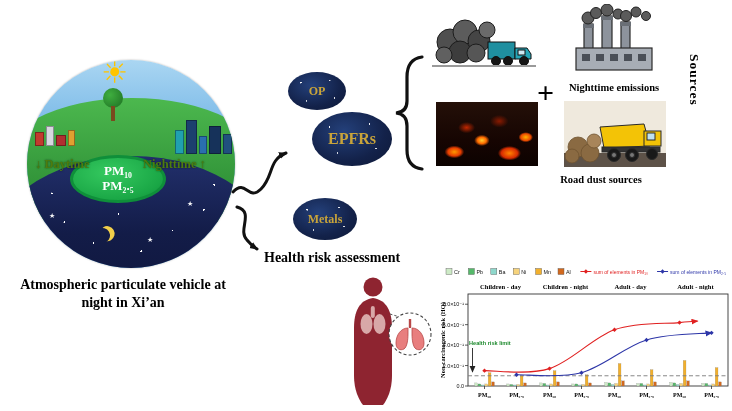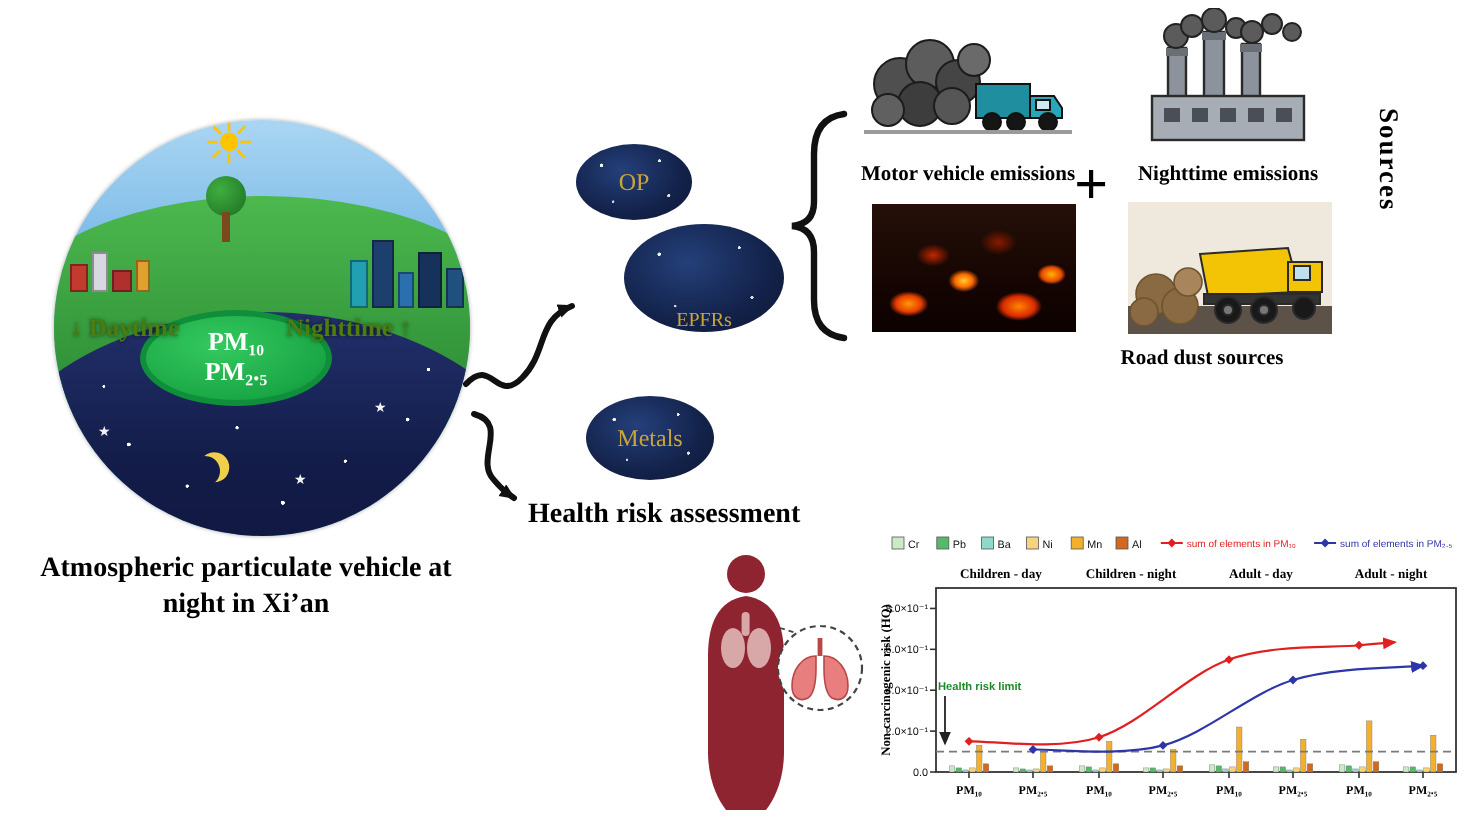--- a/index.html
+++ b/index.html
@@ -35,30 +35,30 @@
     background:radial-gradient(ellipse at 40% 35%,#35c95f 0%,#1aa746 70%,#128a39 100%);
     display:flex;flex-direction:column;align-items:center;justify-content:center;}
   .pm-ellipse span{color:#fff;font-weight:bold;font-size:13px;line-height:1.15;font-family:"Liberation Serif","DejaVu Sans",serif;}
   .daynight{z-index:6;color:#4d7c0f;font-weight:bold;font-size:12.5px;font-family:"Liberation Serif","DejaVu Sans",serif;text-shadow:0 0 2px rgba(0,0,0,.6);}
   .daytime{left:8px;top:97px;}
   .nighttime{left:116px;top:97px;}
 
   .globe-caption{left:2px;top:276px;width:242px;text-align:center;font-weight:bold;font-size:14px;line-height:1.3;color:#000;}
 
   
-  .bubble{border-radius:50%;display:flex;align-items:center;justify-content:center;color:#c9a43a;font-weight:normal;
+  .bubble{border-radius:50%;display:flex;align-items:center;justify-content:center;color:#c9a43a;font-weight:bold;
     font-family:"Liberation Serif",serif;
     background-image:
       radial-gradient(1.3px 1.3px at 22% 28%,rgba(255,255,255,.95) 60%,transparent 75%),
       radial-gradient(1.1px 1.1px at 72% 22%,rgba(255,255,255,.9) 60%,transparent 75%),
       radial-gradient(1.2px 1.2px at 80% 68%,rgba(255,255,255,.85) 60%,transparent 75%),
       radial-gradient(1px 1px at 32% 76%,rgba(255,255,255,.8) 60%,transparent 75%),
       radial-gradient(ellipse at 40% 35%,#24407a 0%,#13224a 60%,#0d1836 100%);}
   .bubble-op{left:288px;top:72px;width:58px;height:38px;font-size:12px;}
-  .bubble-epfrs{left:312px;top:112px;width:80px;height:54px;font-size:10px;align-items:flex-end;}
+  .bubble-epfrs{left:312px;top:112px;width:80px;height:54px;font-size:16px;}
   .bubble-metals{left:293px;top:198px;width:64px;height:42px;font-size:12px;}
 
   .health-label{left:264px;top:250px;width:182px;font-size:14px;font-weight:bold;color:#000;}
 
   
   .panel{overflow:hidden;}
   .panel-vehicle{left:432px;top:8px;width:104px;height:70px;}
   .panel-industry{left:562px;top:4px;width:104px;height:74px;}
   .panel-coal{left:436px;top:102px;width:102px;height:64px;background:
     radial-gradient(14px 9px at 18% 78%,#ff9a00 0%,#e83d00 45%,transparent 70%),
@@ -214,21 +214,20 @@
         <rect x="38" y="46" width="58" height="5" fill="#333333"></rect>
         <circle cx="50" cy="54" r="6.5" fill="#191919"></circle>
           <circle cx="68" cy="54" r="6.5" fill="#191919"></circle>
           <circle cx="88" cy="53" r="5.5" fill="#191919"></circle>
         <circle cx="50" cy="54" r="2.5" fill="#777777"></circle>
           <circle cx="68" cy="54" r="2.5" fill="#777777"></circle>
       </g>
     </svg>
   </div>
 
-  <div class="cap cap-vehicle">Motor vehicle emissions</div>
   <div class="cap cap-industry">Nighttime emissions</div>
   <span class="plus">+</span>
   <div class="cap cap-road">Road dust sources</div>
   <div class="sources-label">Sources</div>
 
   <svg class="human-svg" viewBox="0 0 90 136">
     <circle cx="27" cy="15" r="9.5" fill="#8e2430"></circle>
     <path d="M27,26 C13,28 8,40 8,56 L8,104 C8,118 13,128 17,133 L37,133 C41,128 46,118 46,104 L46,56 C46,40 41,28 27,26 Z" fill="#8e2430"></path>
     <rect x="24.8" y="34" width="4" height="12" rx="2" fill="#d8a8a8"></rect>
     <ellipse cx="20.5" cy="52" rx="6" ry="10" fill="#d8a8a8"></ellipse>

